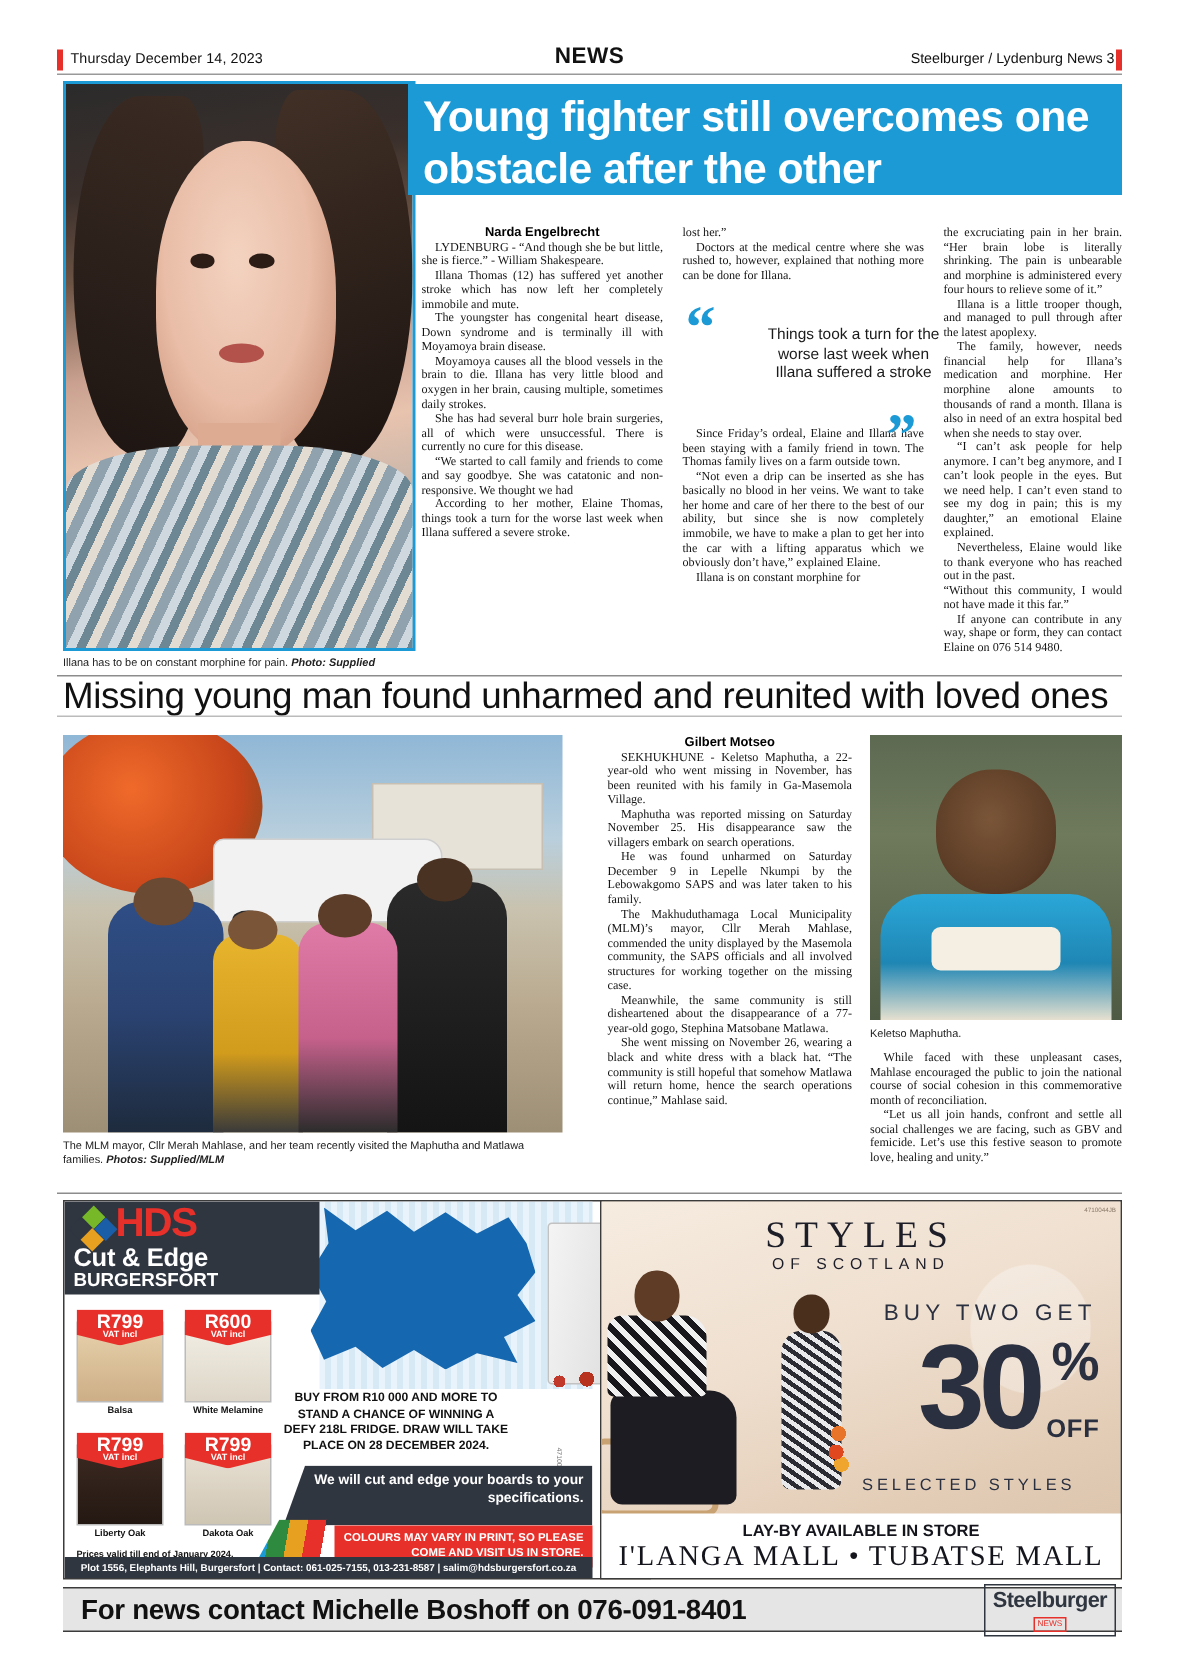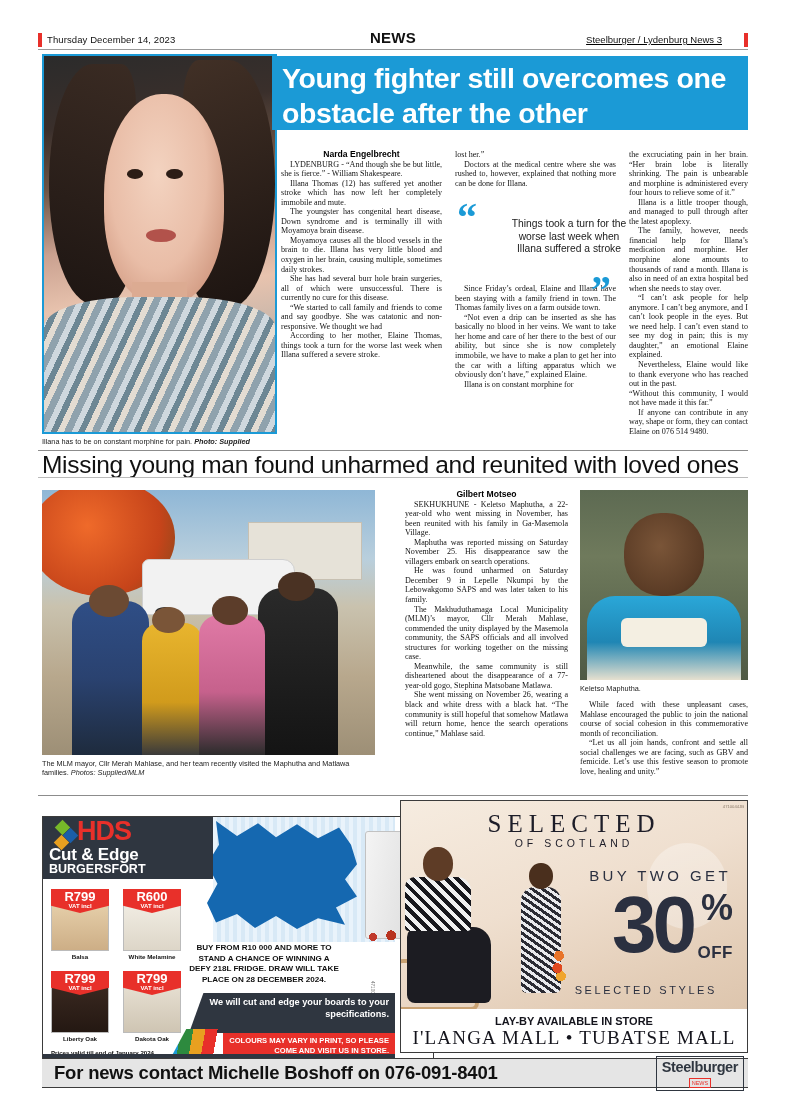--- a/index.html
+++ b/index.html
@@ -16,21 +16,21 @@
     position:absolute; left:38px; top:30px; width:710px; height:20px;
     display:flex; align-items:center; justify-content:space-between;
     border-bottom:1px solid #999;
     font-family:"Liberation Sans", sans-serif;
   }
   .mh-left { display:flex; align-items:center; gap:5px; }
   .mh-bar { width:4px; height:14px; background:#e8302a; display:block; }
   .mh-date { font-size:9.5px; color:#111; font-weight:400; letter-spacing:.1px;}
   .mh-section { font-size:15px; font-weight:700; color:#111; letter-spacing:.3px;
      position:absolute; left:50%; transform:translateX(-50%); top:-1px;}
-  .mh-right { display:flex; align-items:center; gap:22px;text-decoration:underline; }
+  .mh-right { display:flex; align-items:center; gap:1px; }
   .mh-pub { font-size:9.5px; color:#111; }
 
   
   .a1-photo {
     position:absolute; left:42px; top:54px; width:235px; height:380px;
     border:2px solid #1b9ad6;
     background: linear-gradient(170deg,#2b2b2b 0%, #3a2f2b 18%, #6b5344 32%, #caa190 48%, #e8c3ae 62%, #b9b0a8 80%, #7e8a92 100%);
     overflow:hidden;
   }
   .a1-photo .face {
@@ -185,28 +185,27 @@
   #a2c3 { left:580px; top:700px; width:168px; }
 
   .a2-cap2 {
     position:absolute; left:580px; top:684px; width:168px;
     font-family:"Liberation Sans", sans-serif; font-size:7.3px; color:#222;
   }
   .a2-cap1 {
     position:absolute; left:42px; top:759px; width:333px;
     font-family:"Liberation Sans", sans-serif; font-size:7.3px; color:#222; line-height:9.2px;
   }
-  .a2-cap1 i { font-weight:400; font-style:italic; }
+  .a2-cap1 i { font-weight:700; font-style:italic; }
 
   
   .ad-hds {
     position:absolute; left:42px; top:800px; width:392px; height:253px;
     border:1px solid #3b3b3b; background:#ffffff; overflow:hidden;
     font-family:"Liberation Sans", sans-serif;
-    margin-top:16px;
   }
   .hds-logobox {
     position:absolute; left:0; top:0; width:170px; height:62px; background:#2f3640;
     color:#fff; padding:4px 6px;
   }
   .hds-diamonds { position:absolute; left:5px; top:5px; width:26px; height:26px; }
   .dia { position:absolute; width:11px; height:11px; transform:rotate(45deg); }
   .dia.g { background:#77b829; left:9px; top:0px; }
   .dia.b { background:#1b5ea8; left:17px; top:8px; }
   .dia.o { background:#e8a020; left:8px; top:15px; }
@@ -563,21 +562,21 @@
     <div class="hds-red"></div>
     <div class="hds-redtxt">COLOURS MAY VARY IN PRINT, SO PLEASE COME AND VISIT US IN STORE.</div>
 
     <div class="hds-footer">Plot 1556, Elephants Hill, Burgersfort | Contact: 061-025-7155, 013-231-8587 | salim@hdsburgersfort.co.za</div>
   </div>
 
   <div class="ad-pringle">
     <div class="pr-bg"></div>
     <div class="pr-leaf"></div>
     <div class="pr-code">4710044JB</div>
-    <div class="pr-logo">SELECTED</div>
+    <div class="pr-logo">STYLES</div>
     <div class="pr-logo2">OF SCOTLAND</div>
 
     <div class="pr-man">
       <div class="chair"></div>
       <div class="legs"></div>
       <div class="top"></div>
       <div class="head"></div>
     </div>
     <div class="pr-woman">
       <div class="dress"></div>

